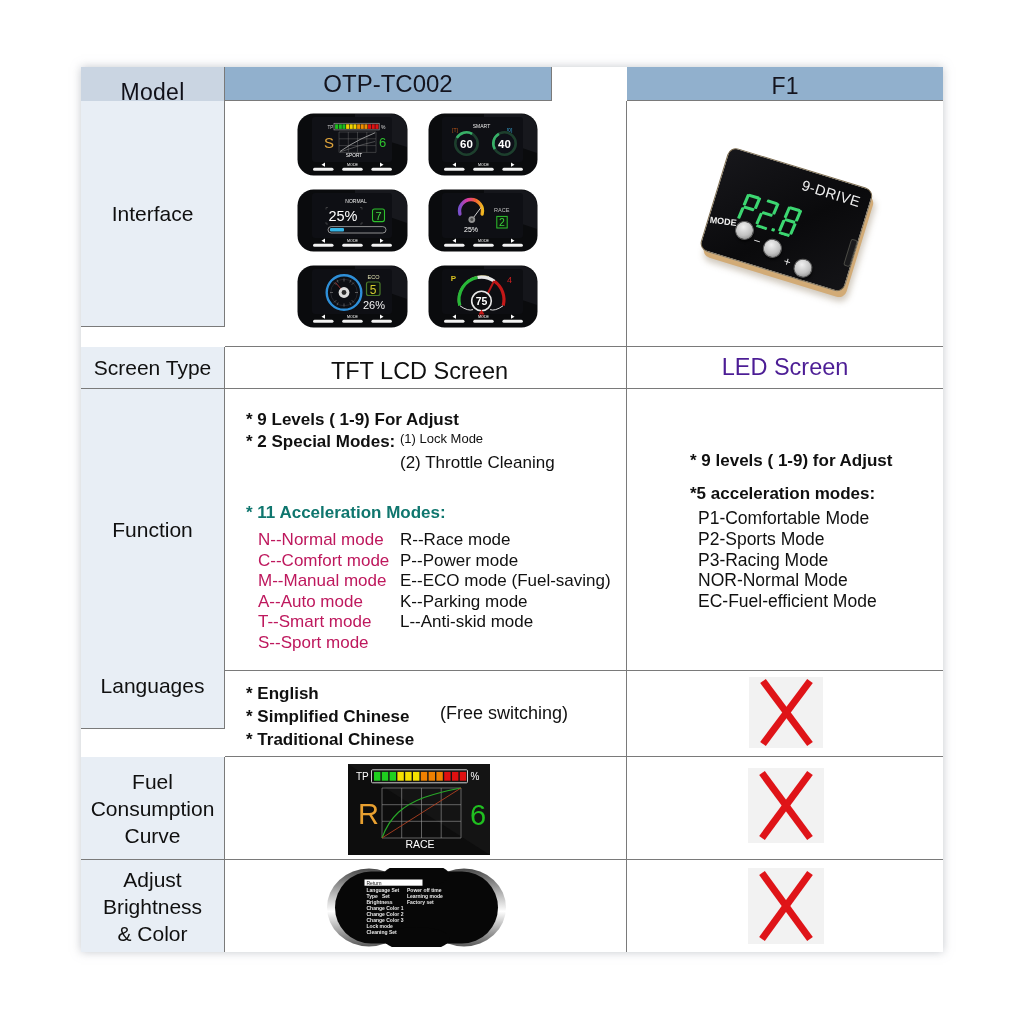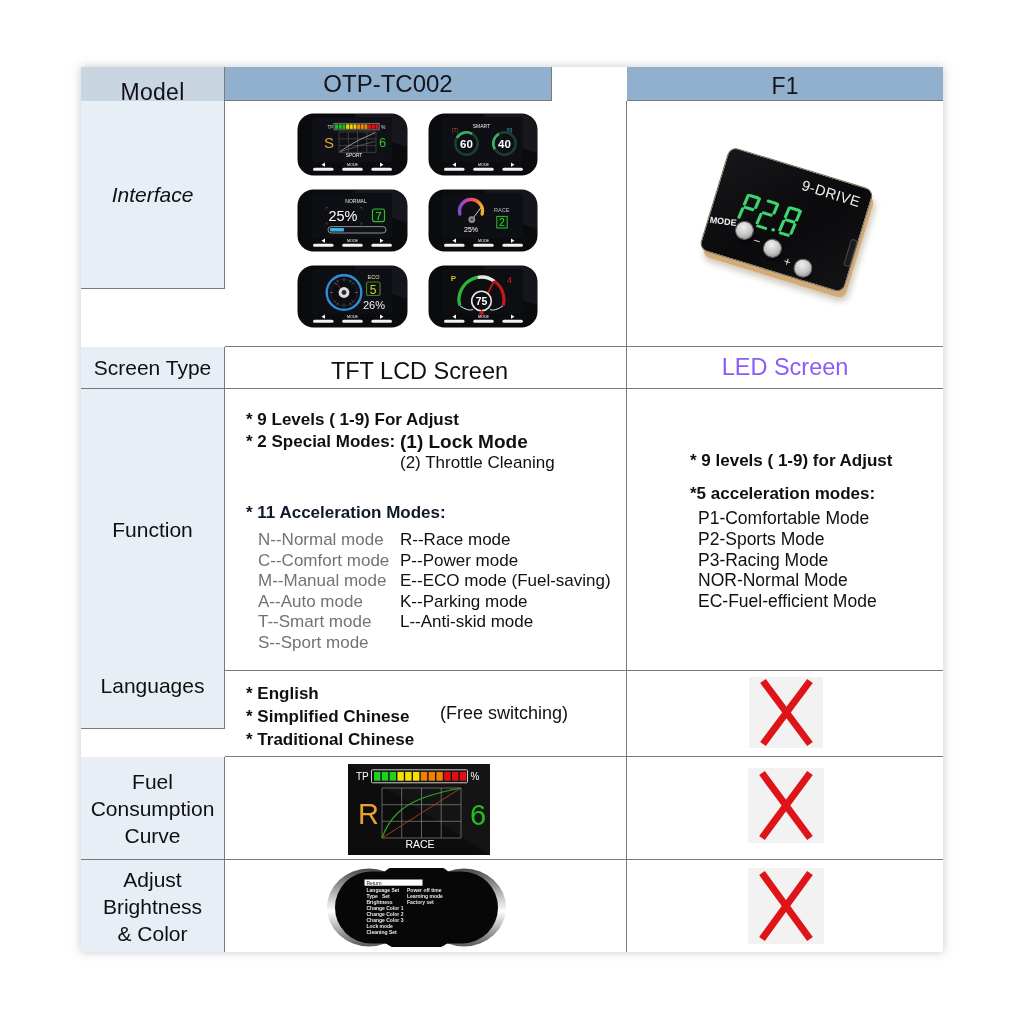--- a/index.html
+++ b/index.html
@@ -25,30 +25,30 @@
   <div class="cell br bb hdr1 cen" style="left:0;top:0;width:144px;height:51px;">
         <span style="font-size:23px;color:#101018;letter-spacing:0.3px;">Model</span>
       </div>
   <div class="cell br bb hdr2 cen" style="left:144px;top:0;width:327px;height:34px;">
         <span style="font-size:24px;color:#14141e;">OTP-TC002</span>
       </div>
   <div class="cell bb hdr2 cen" style="left:546px;top:0;width:316px;height:34px;align-items:flex-end;">
         <span style="font-size:23px;color:#14141e;">F1</span>
       </div>
 
-  <div class="cell br bb lcol cen lab" style="left:0;top:34px;width:144px;height:188px;font-style:italic;">Interface</div>
+  <div class="cell br bb lcol cen lab" style="left:0;top:34px;width:144px;height:226px;">Interface</div>
   <div class="cell br bb" style="left:144px;top:34px;width:402px;height:246px;background:#fff;"></div>
   <div class="cell bb" style="left:546px;top:34px;width:316px;height:246px;background:#fff;"></div>
 
   <div class="cell br bb lcol cen lab" style="left:0;top:280px;width:144px;height:42px;">Screen Type</div>
   <div class="cell br bb cen" style="left:144px;top:280px;width:402px;height:42px;">
         <span style="font-size:23.5px;color:#101010;position:relative;left:-6px;margin-top:8px;">TFT LCD Screen</span>
       </div>
   <div class="cell bb cen" style="left:546px;top:280px;width:316px;height:42px;">
-        <span style="font-size:23.5px;color:#8b5cf6;">LED Screen</span>
+        <span style="font-size:23.5px;color:#4c1d95;">LED Screen</span>
       </div>
 
   <div class="cell br bb lcol cen lab" style="left:0;top:322px;width:144px;height:282px;">Function</div>
   <div class="cell br bb" style="left:144px;top:322px;width:402px;height:282px;"></div>
   <div class="cell bb" style="left:546px;top:322px;width:316px;height:282px;"></div>
 
   <div class="cell br bb lcol cen lab" style="left:0;top:576px;width:144px;height:86px;">Languages</div>
   <div class="cell br bb" style="left:144px;top:604px;width:402px;height:86px;"></div>
   <div class="cell bb" style="left:546px;top:604px;width:316px;height:86px;"></div>
 
@@ -56,24 +56,24 @@
   <div class="cell br bb" style="left:144px;top:690px;width:402px;height:103px;"></div>
   <div class="cell bb" style="left:546px;top:690px;width:316px;height:103px;"></div>
 
   <div class="cell br lcol cen lab" style="left:0;top:793px;width:144px;height:92px;">Adjust<br>Brightness<br>&amp; Color</div>
   <div class="cell br" style="left:144px;top:793px;width:402px;height:92px;"></div>
   <div class="cell" style="left:546px;top:793px;width:316px;height:92px;"></div>
 </div>
 
 <div class="abs" style="left:246px;top:410px;font-size:17px;font-weight:bold;color:#101010;">* 9 Levels ( 1-9) For Adjust</div>
 <div class="abs" style="left:246px;top:432px;font-size:17px;font-weight:bold;color:#101010;">* 2 Special Modes:</div>
-<div class="abs" style="left:400px;top:431px;font-size:19px;color:#101010;font-weight:bold;">(1) Lock Mode</div>
+<div class="abs" style="left:400px;top:431px;font-size:13px;color:#101010;">(1) Lock Mode</div>
 <div class="abs" style="left:400px;top:453px;font-size:17px;color:#101010;">(2) Throttle Cleaning</div>
-<div class="abs" style="left:246px;top:503px;font-size:17px;font-weight:bold;color:#0f172a;">* 11 Acceleration Modes:</div>
-<div class="abs" style="left:258px;top:530px;font-size:17px;color:#737373;line-height:20.5px;">N--Normal mode<br>C--Comfort mode<br>M--Manual mode<br>A--Auto mode<br>T--Smart mode<br>S--Sport mode</div>
+<div class="abs" style="left:246px;top:503px;font-size:17px;font-weight:bold;color:#0f766e;">* 11 Acceleration Modes:</div>
+<div class="abs" style="left:258px;top:530px;font-size:17px;color:#be185d;line-height:20.5px;">N--Normal mode<br>C--Comfort mode<br>M--Manual mode<br>A--Auto mode<br>T--Smart mode<br>S--Sport mode</div>
 <div class="abs" style="left:400px;top:530px;font-size:17px;color:#101010;line-height:20.5px;">R--Race mode<br>P--Power mode<br>E--ECO mode (Fuel-saving)<br>K--Parking mode<br>L--Anti-skid mode</div>
 
 <div class="abs" style="left:690px;top:451px;font-size:17px;font-weight:bold;color:#101010;">* 9 levels ( 1-9) for Adjust</div>
 <div class="abs" style="left:690px;top:484px;font-size:17px;font-weight:bold;color:#101010;text-align:right;">*5 acceleration modes:</div>
 <div class="abs" style="left:698px;top:508px;font-size:17.5px;color:#101010;line-height:20.8px;">P1-Comfortable Mode<br>P2-Sports Mode<br>P3-Racing Mode<br>NOR-Normal Mode<br>EC-Fuel-efficient Mode</div>
 
 <div class="abs" style="left:246px;top:682px;font-size:17px;font-weight:bold;color:#101010;line-height:23px;">* English<br>* Simplified Chinese<br>* Traditional Chinese</div>
 <div class="abs" style="left:440px;top:703px;font-size:18px;color:#101010;">(Free switching)</div>
 
 <svg class="abs" style="left:297px;top:113px;" width="111" height="63" viewBox="0 0 111 63">

